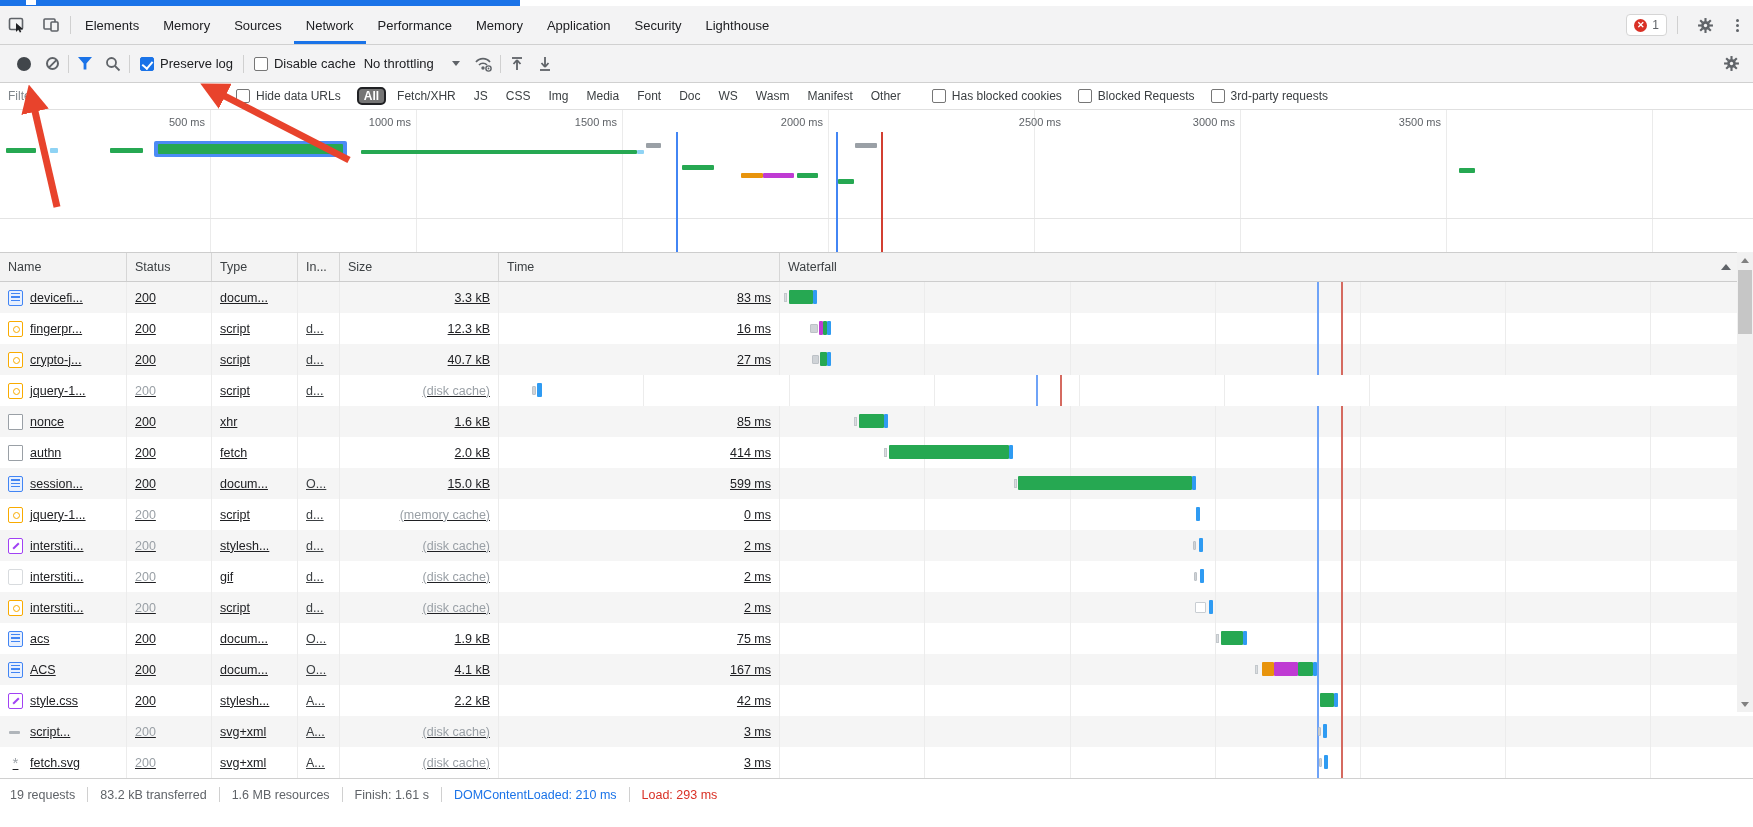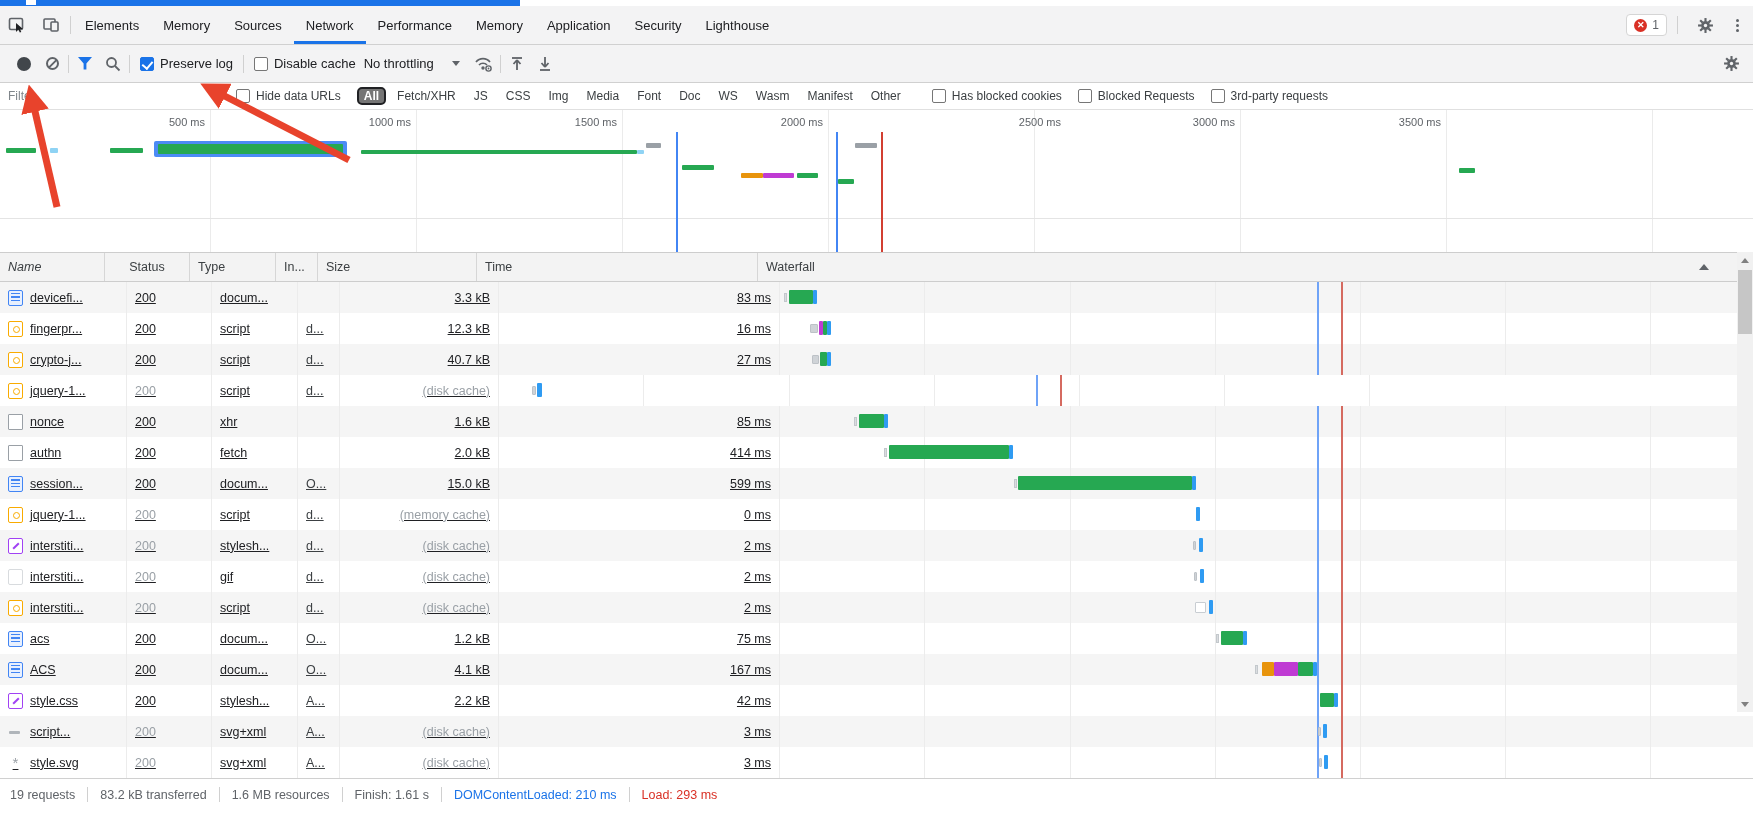--- a/index.html
+++ b/index.html
@@ -334,24 +334,24 @@
       <div class="ov-bar c-green" style="left: 682px; top: 55px; width: 32px; height: 5px;"></div>
       <div class="ov-bar c-orange" style="left: 741px; top: 63px; width: 22px; height: 5px;"></div>
       <div class="ov-bar c-magenta" style="left: 763px; top: 63px; width: 31px; height: 5px;"></div>
       <div class="ov-bar c-green" style="left: 797px; top: 63px; width: 21px; height: 5px;"></div>
       <div class="ov-bar c-green" style="left: 838px; top: 69px; width: 16px; height: 5px;"></div>
       <div class="ov-bar c-gray" style="left: 855px; top: 33px; width: 22px; height: 5px;"></div>
       <div class="ov-bar c-green" style="left: 1459px; top: 58px; width: 16px; height: 5px;"></div>
     </div>
 
   <div id="thead" class="abs">
-      <div class="hcell" style="width: 105px; font-style: italic;">
+      <div class="hcell" style="width: 127px;">
         <span>Name</span>
       </div>
-      <div class="hcell" style="width: 85px; justify-content: center;">
+      <div class="hcell" style="width: 85px;">
         <span>Status</span>
       </div>
       <div class="hcell" style="width: 86px;">
         <span>Type</span>
       </div>
       <div class="hcell" style="width: 42px;">
         <span>In...</span>
       </div>
       <div class="hcell" style="width: 159px;">
         <span>Size</span>
@@ -643,21 +643,21 @@
       <div class="row">
         <div class="cell" style="width: 127px;">
           <span class="fic fic-doc"></span>
           <span>acs</span>
         </div>
         <div class="cell" style="width: 85px;">200</div>
         <div class="cell" style="width: 86px;">docum...</div>
         <div class="cell" style="width: 42px;">
           <span class="init-link">O...</span>
         </div>
-        <div class="cell r" style="width: 159px;">1.2 kB</div>
+        <div class="cell r" style="width: 159px;">1.9 kB</div>
         <div class="cell r" style="width: 281px;">75 ms</div>
         <div class="cell wf" style="width: 973px;">
           <div class="wf-grid" style="left: 144px;"></div>
           <div class="wf-grid" style="left: 290px;"></div>
           <div class="wf-grid" style="left: 435px;"></div>
           <div class="wf-grid" style="left: 580px;"></div>
           <div class="wf-grid" style="left: 725px;"></div>
           <div class="wf-grid" style="left: 870px;"></div>
           <div class="wf-marker m-blue" style="left: 537px;"></div>
           <div class="wf-marker m-red" style="left: 561px;"></div>
@@ -740,21 +740,21 @@
           <div class="wf-grid" style="left: 870px;"></div>
           <div class="wf-marker m-blue" style="left: 537px;"></div>
           <div class="wf-marker m-red" style="left: 561px;"></div>
           <span class="seg sg-gray" style="left: 538px; width: 3px;"></span>
           <span class="seg sg-blue" style="left: 543px; width: 4px;"></span>
         </div>
       </div>
       <div class="row">
         <div class="cell" style="width: 127px;">
           <span class="fic fic-imgstar">*</span>
-          <span>style.svg</span>
+          <span>fetch.svg</span>
         </div>
         <div class="cell gray-txt" style="width: 85px;">200</div>
         <div class="cell" style="width: 86px;">svg+xml</div>
         <div class="cell" style="width: 42px;">
           <span class="init-link">A...</span>
         </div>
         <div class="cell r gray-txt" style="width: 159px;">(disk cache)</div>
         <div class="cell r" style="width: 281px;">3 ms</div>
         <div class="cell wf" style="width: 973px;">
           <div class="wf-grid" style="left: 144px;"></div>

